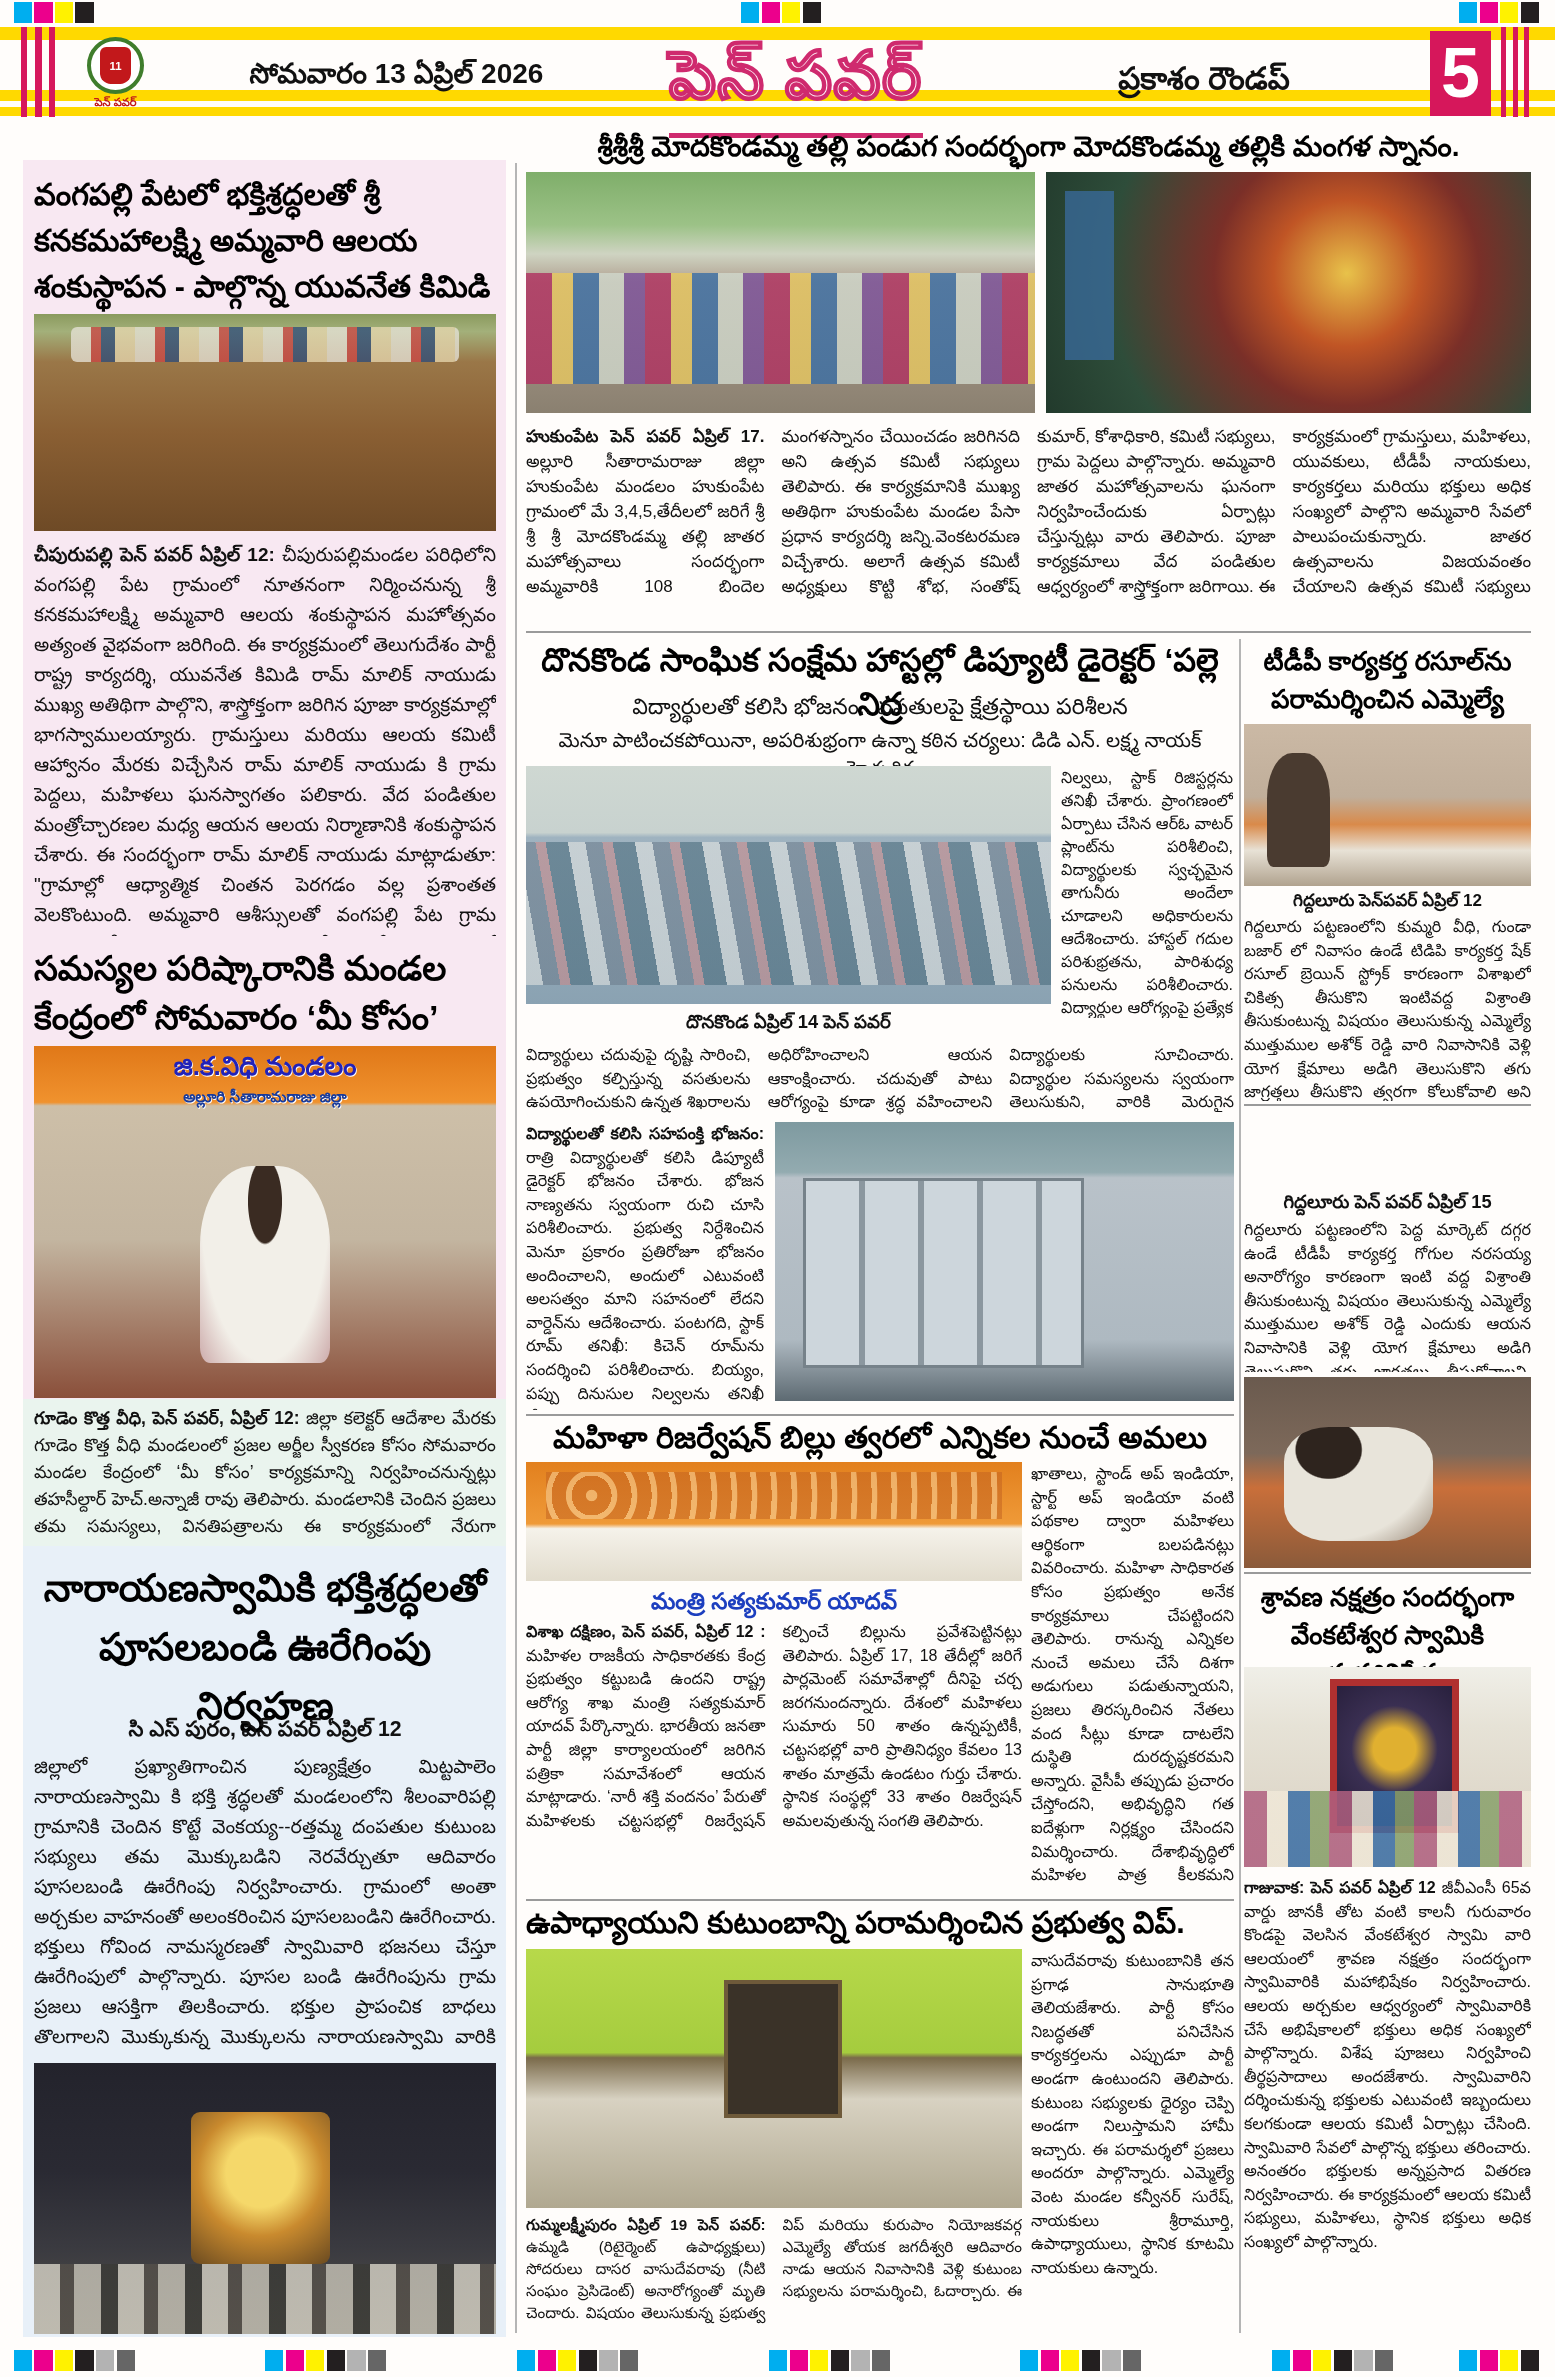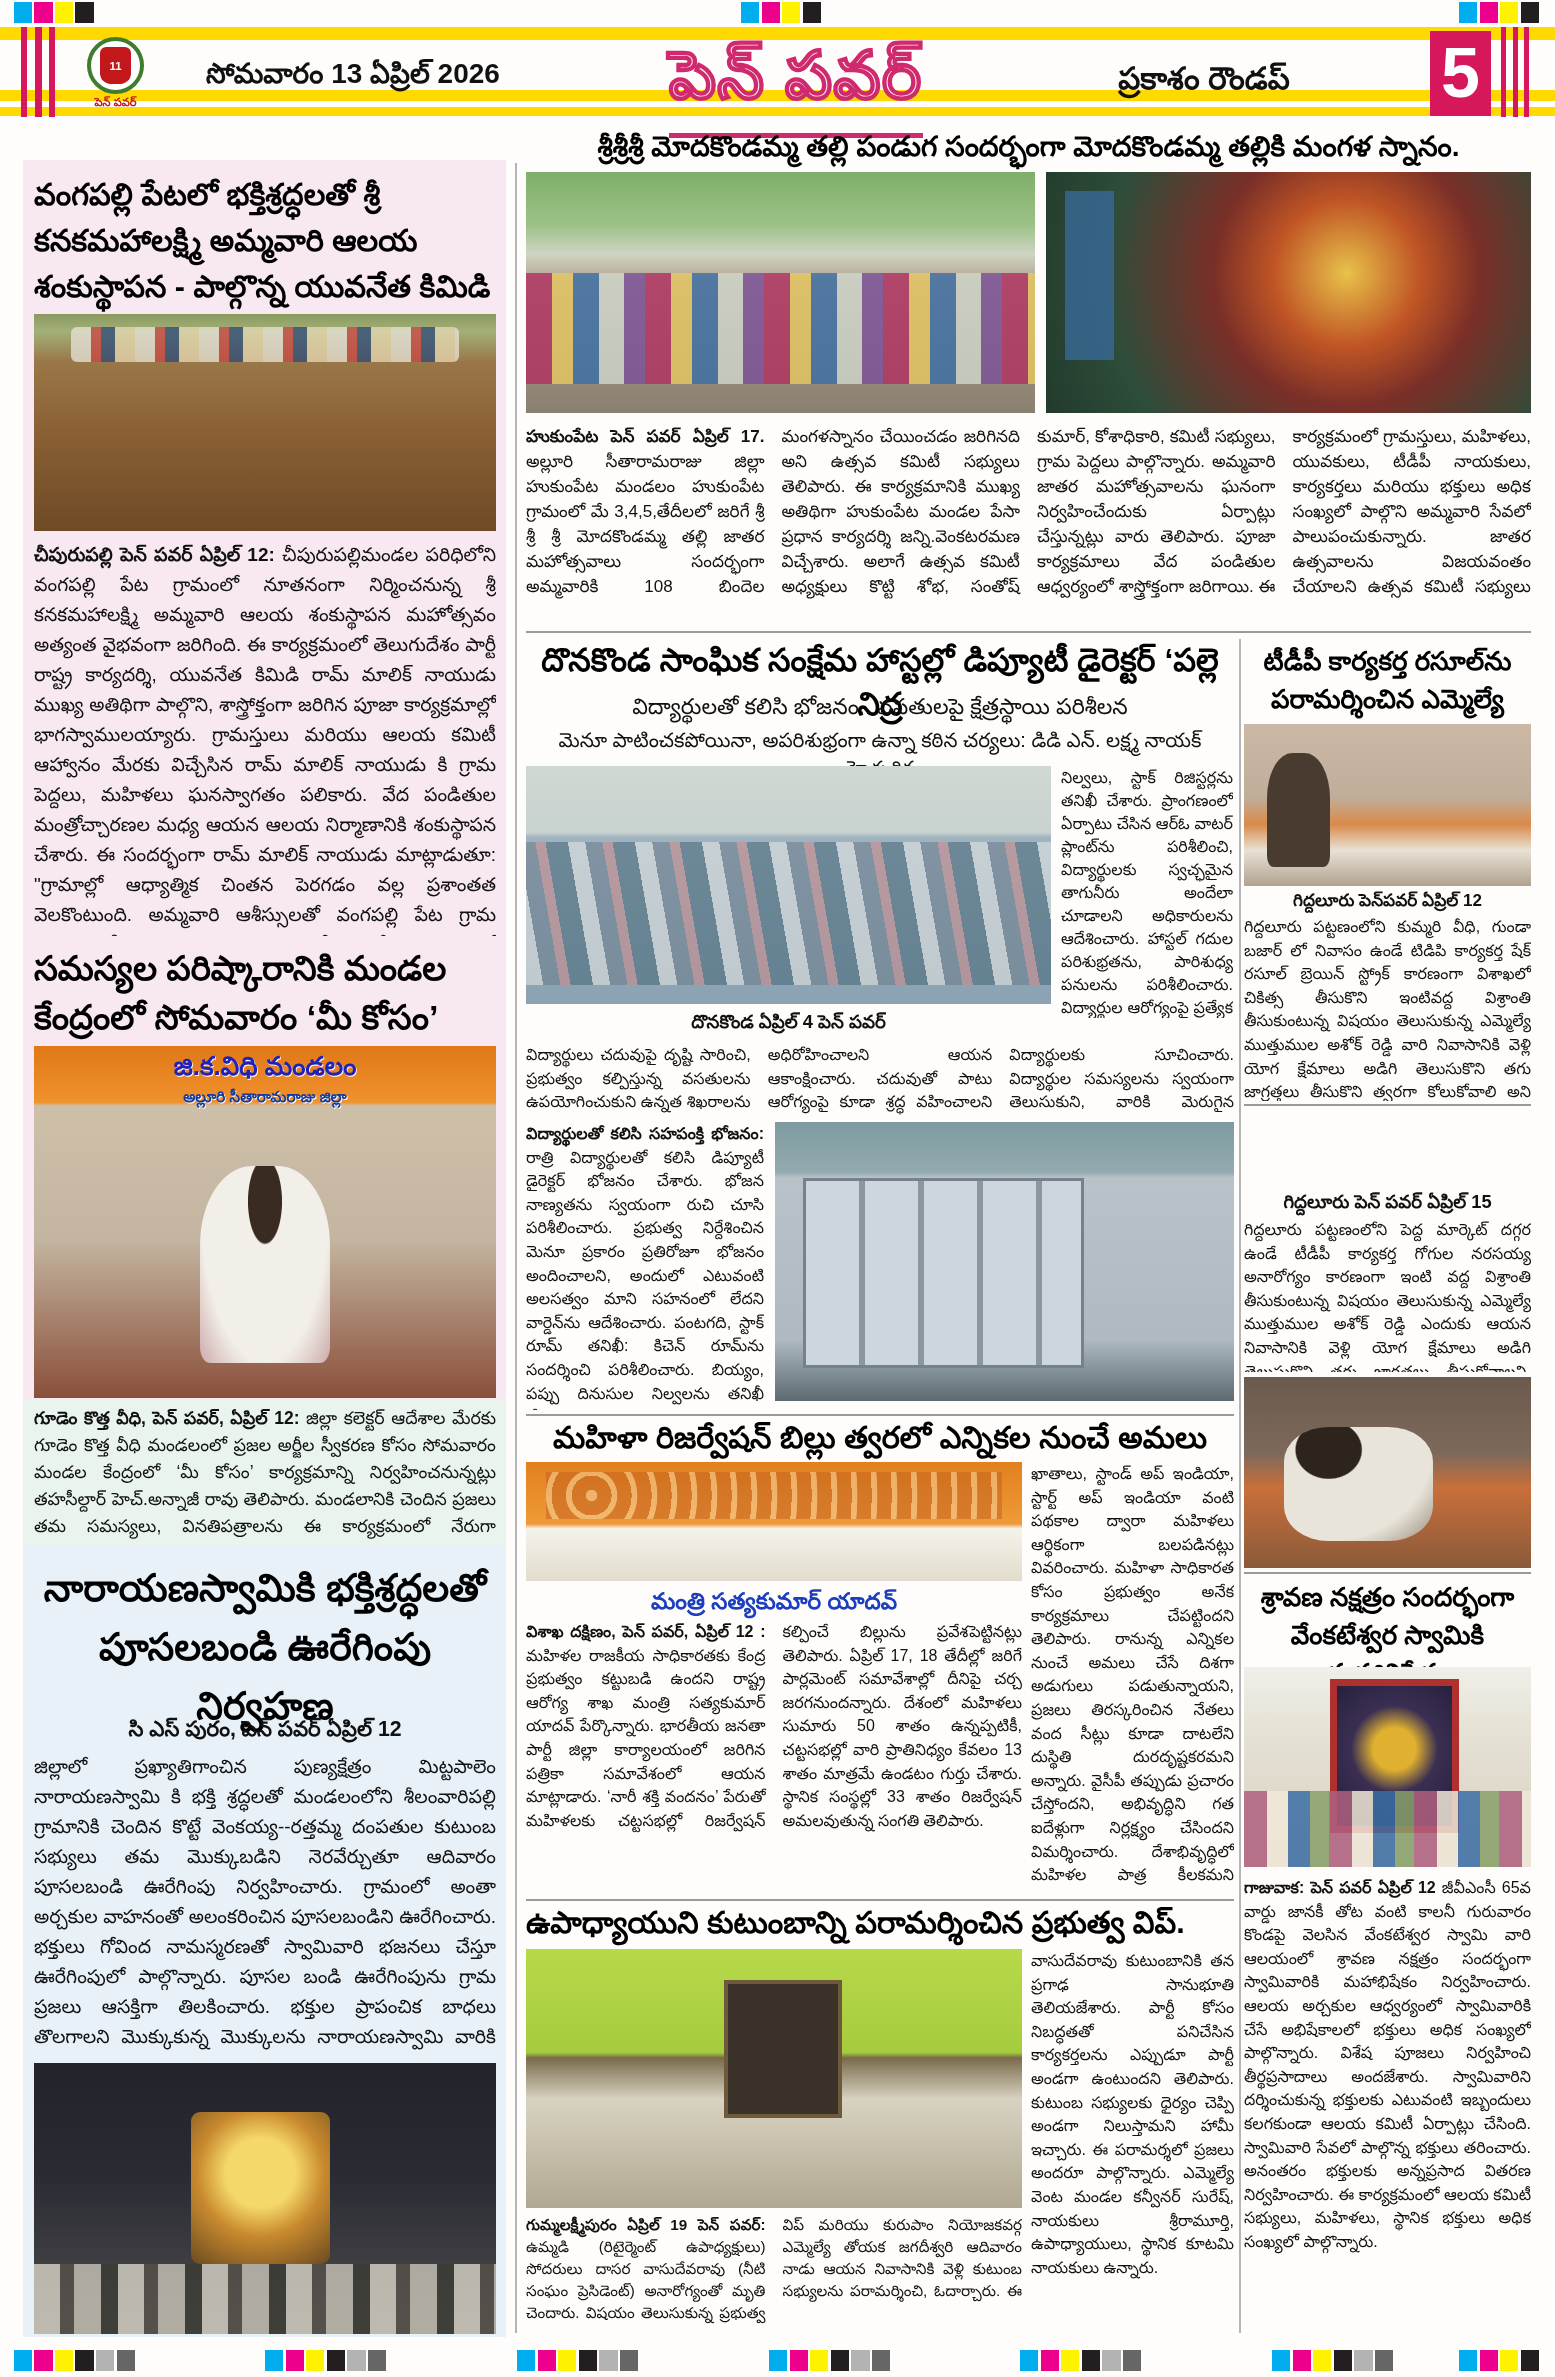--- a/index.html
+++ b/index.html
@@ -5,21 +5,21 @@
   html,body{margin:0;padding:0;background:#e8e8e8;}
   #paper{position:relative;width:1555px;height:2377px;background:#fffdfb;overflow:hidden;
          font-family:"Liberation Sans","DejaVu Sans",sans-serif;color:#111;}
   .abs{position:absolute;}
   
   .swgroup{position:absolute;display:flex;gap:2.3px;}
   .swgroup .sw{width:18.3px;height:21.3px;display:inline-block;}
   
   .ybar{position:absolute;left:0;width:1555px;background:#ffd900;}
   .vstripe{position:absolute;background:#d6175b;}
-  .date-line{position:absolute;font-weight:bold;font-size:28px;}
+  .date-line{position:absolute;font-weight:bold;font-size:28px;text-align:center;}
   .masthead{position:absolute;font-size:66px;font-weight:bold;color:#ffeef5;
             -webkit-text-stroke:2.3px #cf2a6e;letter-spacing:1.5px;
             border-bottom:5.3px solid #cf2a6e;padding-bottom:3px;}
   .section-label{position:absolute;font-weight:bold;font-size:31px;text-align:center;}
   .pagebox{position:absolute;background:#d6175b;color:#fff;font-weight:bold;
            font-size:70px;display:flex;align-items:center;justify-content:center;}
   .logo{position:absolute;width:73px;height:79px;text-align:center;}
   .logo .wreath{width:49px;height:49px;margin:0 auto;border-radius:50%;
                 border:4.6px solid #3f7d2c;background:#fff;display:flex;align-items:center;justify-content:center;}
   .logo .seal{width:30.5px;height:37px;background:#c2181b;border-radius:6.1px 6.1px 10.7px 10.7px;
@@ -181,21 +181,21 @@
   <div class="photo ph-goddess" style="left:1046px;top:172px;width:485px;height:241px;"></div>
   <div class="body-txt cols4" style="left:526px;top:424px;width:1005px;height:197px;">
     <span class="dateline">హుకుంపేట పెన్ పవర్ ఏప్రిల్ 17.</span>
     <span>అల్లూరి సీతారామరాజు జిల్లా హుకుంపేట మండలం హుకుంపేట గ్రామంలో మే 3,4,5,తేదీలలో జరిగే శ్రీ శ్రీ శ్రీ మోదకొండమ్మ తల్లి జాతర మహోత్సవాలు సందర్భంగా అమ్మవారికి 108 బిందెల మంగళస్నానం చేయించడం జరిగినది అని ఉత్సవ కమిటీ సభ్యులు తెలిపారు. ఈ కార్యక్రమానికి ముఖ్య అతిథిగా హుకుంపేట మండల పేసా ప్రధాన కార్యదర్శి జన్ని.వెంకటరమణ విచ్చేశారు. అలాగే ఉత్సవ కమిటీ అధ్యక్షులు కొట్టి శోభ, సంతోష్ కుమార్, కోశాధికారి, కమిటీ సభ్యులు, గ్రామ పెద్దలు పాల్గొన్నారు. అమ్మవారి జాతర మహోత్సవాలను ఘనంగా నిర్వహించేందుకు ఏర్పాట్లు చేస్తున్నట్లు వారు తెలిపారు. పూజా కార్యక్రమాలు వేద పండితుల ఆధ్వర్యంలో శాస్త్రోక్తంగా జరిగాయి. ఈ కార్యక్రమంలో గ్రామస్తులు, మహిళలు, యువకులు, టీడీపీ నాయకులు, కార్యకర్తలు మరియు భక్తులు అధిక సంఖ్యలో పాల్గొని అమ్మవారి సేవలో పాలుపంచుకున్నారు. జాతర ఉత్సవాలను విజయవంతం చేయాలని ఉత్సవ కమిటీ సభ్యులు గ్రామస్తులను కోరారు. భారీ సంఖ్యలో భక్తులు హాజరై మొక్కులు చెల్లించుకున్నారు.</span>
   </div>
 
   <div class="hl center" style="left:526px;top:642px;width:708px;font-size:32px;">దొనకొండ సాంఘిక సంక్షేమ హాస్టల్లో డిప్యూటీ డైరెక్టర్ ‘పల్లె నిద్ర</div>
   <div class="subhead" style="left:526px;top:694px;width:708px;font-size:22px;">విద్యార్థులతో కలిసి భోజనం.. వసతులపై క్షేత్రస్థాయి పరిశీలన</div>
   <div class="subhead" style="left:526px;top:729px;width:708px;font-size:20px;font-weight:normal;">మెనూ పాటించకపోయినా, అపరిశుభ్రంగా ఉన్నా కఠిన చర్యలు: డిడి ఎన్. లక్ష్మ నాయక్ హెచ్చరిక</div>
   <div class="photo ph-dining" style="left:526px;top:766px;width:525px;height:238px;"></div>
-  <div class="caption" style="left:526px;top:1011px;width:525px;">దొనకొండ ఏప్రిల్ 4 పెన్ పవర్</div>
+  <div class="caption" style="left:526px;top:1011px;width:525px;">దొనకొండ ఏప్రిల్ 14 పెన్ పవర్</div>
   <div class="body-txt" style="left:1061px;top:766px;width:172px;height:252px;font-size:16px;line-height:23px;">నిల్వలు, స్టాక్ రిజిస్టర్లను తనిఖీ చేశారు. ప్రాంగణంలో ఏర్పాటు చేసిన ఆర్ఓ వాటర్ ప్లాంట్‌ను పరిశీలించి, విద్యార్థులకు స్వచ్ఛమైన తాగునీరు అందేలా చూడాలని అధికారులను ఆదేశించారు. హాస్టల్ గదుల పరిశుభ్రతను, పారిశుధ్య పనులను పరిశీలించారు. విద్యార్థుల ఆరోగ్యంపై ప్రత్యేక శ్రద్ధ వహించాలని సూచించారు. విద్యార్థులతో ముఖాముఖి మాట్లాడి వారి సమస్యలను అడిగి తెలుసుకున్నారు.</div>
   <div class="body-txt cols3" style="left:526px;top:1043px;width:708px;height:73px;font-size:16px;line-height:23.6px;">విద్యార్థులు చదువుపై దృష్టి సారించి, ప్రభుత్వం కల్పిస్తున్న వసతులను ఉపయోగించుకుని ఉన్నత శిఖరాలను అధిరోహించాలని ఆయన ఆకాంక్షించారు. చదువుతో పాటు ఆరోగ్యంపై కూడా శ్రద్ధ వహించాలని విద్యార్థులకు సూచించారు. విద్యార్థుల సమస్యలను స్వయంగా తెలుసుకుని, వారికి మెరుగైన వసతులు కల్పించడమే లక్ష్యంగా డిప్యూటీ డైరెక్టర్ ఎన్. లక్ష్మ నాయక్ శనివారం రాత్రి దొనకొండ బాలుర వసతి గృహం-1లో ‘పల్లె నిద్ర’ కార్యక్రమాన్ని నిర్వహించారు.</div>
   <div class="body-txt" style="left:526px;top:1122px;width:238px;height:288px;font-size:16px;line-height:23.6px;">
     <span class="dateline">విద్యార్థులతో కలిసి సహపంక్తి భోజనం:</span>
     <span>రాత్రి విద్యార్థులతో కలిసి డిప్యూటీ డైరెక్టర్ భోజనం చేశారు. భోజన నాణ్యతను స్వయంగా రుచి చూసి పరిశీలించారు. ప్రభుత్వ నిర్దేశించిన మెనూ ప్రకారం ప్రతిరోజూ భోజనం అందించాలని, అందులో ఎటువంటి అలసత్వం మాని సహనంలో లేదని వార్డెన్‌ను ఆదేశించారు. పంటగది, స్టాక్ రూమ్ తనిఖీ: కిచెన్ రూమ్‌ను సందర్శించి పరిశీలించారు. బియ్యం, పప్పు దినుసుల నిల్వలను తనిఖీ చేశారు.</span>
   </div>
   <div class="photo ph-coolers" style="left:775px;top:1122px;width:459px;height:279px;"></div>
 
   <div class="hl center" style="left:526px;top:1420px;width:708px;font-size:30.5px;">మహిళా రిజర్వేషన్ బిల్లు త్వరలో ఎన్నికల నుంచే అమలు లక్ష్యం</div>
   <div class="photo ph-press" style="left:526px;top:1462px;width:496px;height:119px;"></div>

